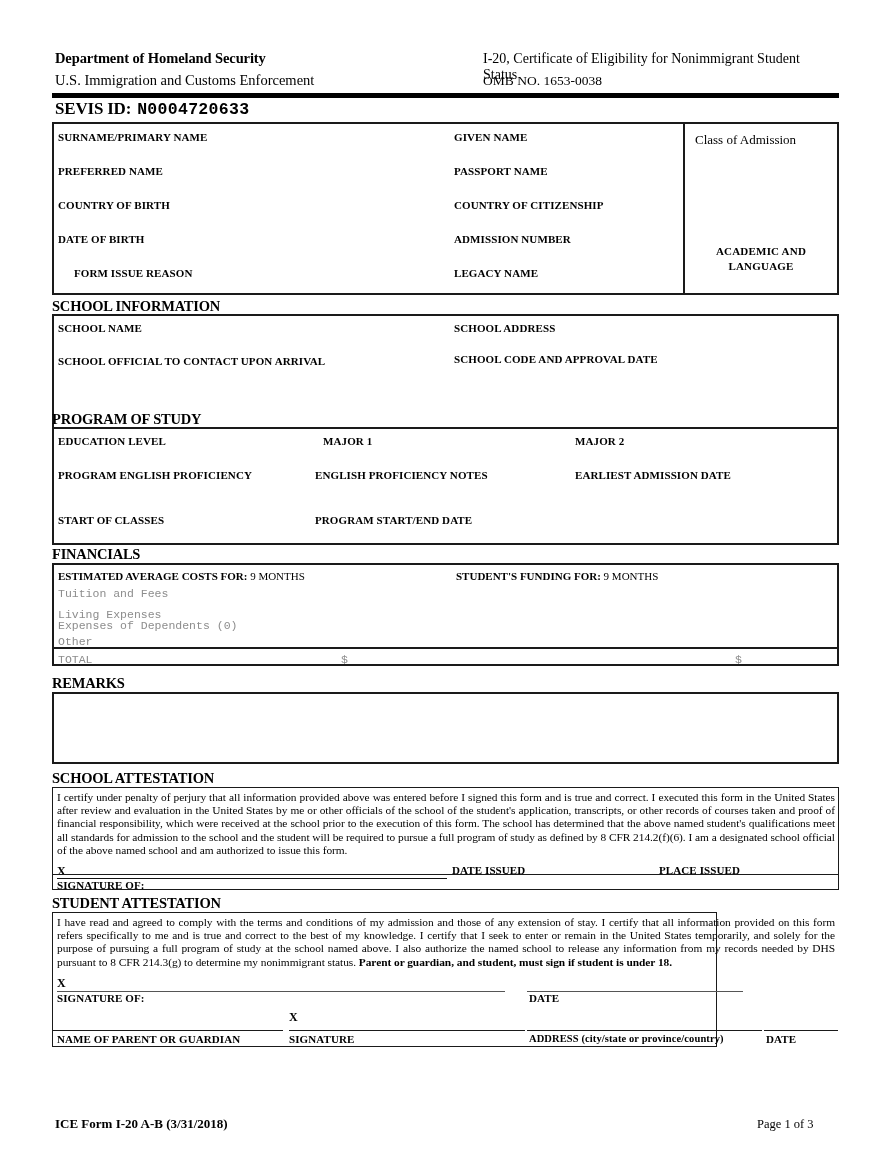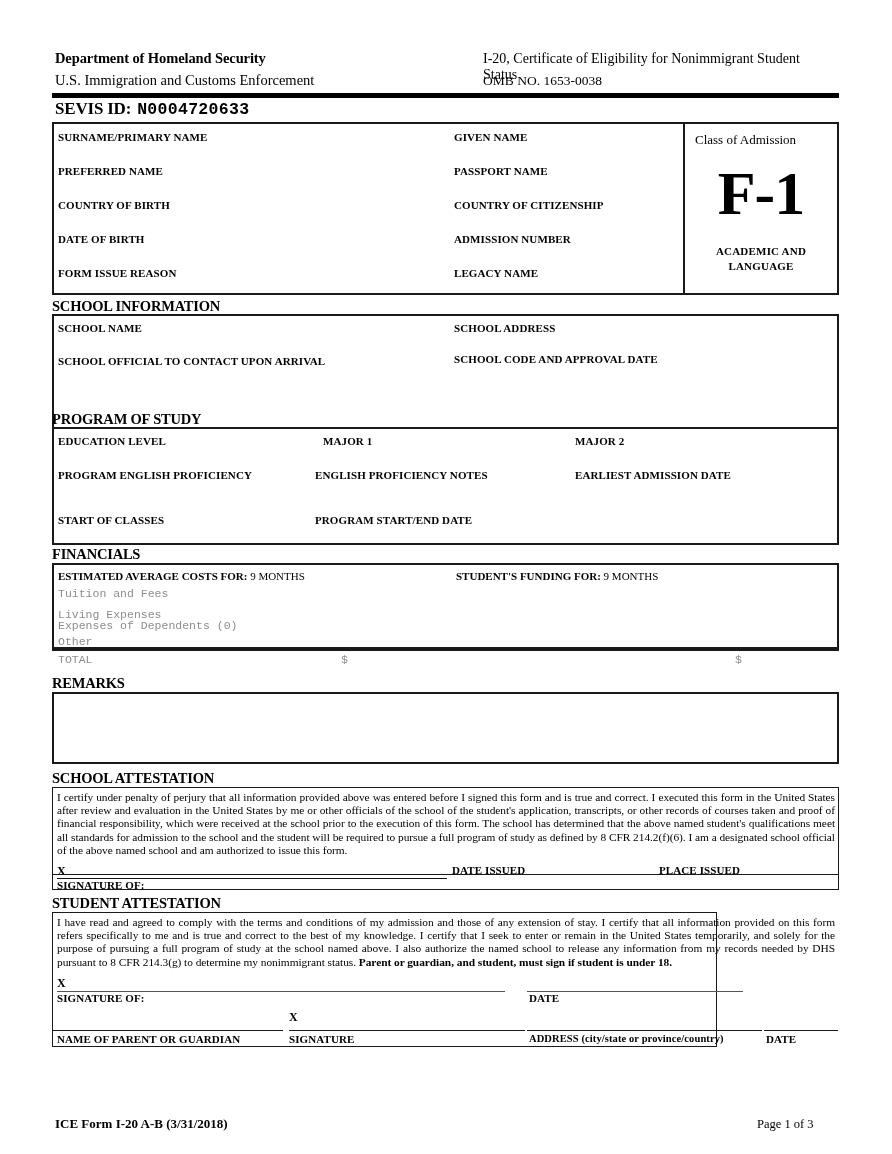--- a/index.html
+++ b/index.html
@@ -214,32 +214,31 @@
     <span>SEVIS ID:</span><span class="val">N0004720633</span>
   </div>
 
   <div class="box thick" style="left:52px; top:122px; width:787px; height:173px;">
     <div class="vline" style="left:629px; top:0; height:169px;"></div>
 
     <div class="flabel" style="left:4px; top:7px;">SURNAME/PRIMARY NAME</div>
     <div class="flabel" style="left:4px; top:41px;">PREFERRED NAME</div>
     <div class="flabel" style="left:4px; top:75px;">COUNTRY OF BIRTH</div>
     <div class="flabel" style="left:4px; top:109px;">DATE OF BIRTH</div>
-    <div class="flabel" style="left:4px; top:143px;">FORM ISSUE REASON</div>
+    <div class="flabel" style="left:20px; top:143px;">FORM ISSUE REASON</div>
 
     <div class="flabel" style="left:400px; top:7px;">GIVEN NAME</div>
     <div class="flabel" style="left:400px; top:41px;">PASSPORT NAME</div>
     <div class="flabel" style="left:400px; top:75px;">COUNTRY OF CITIZENSHIP</div>
     <div class="flabel" style="left:400px; top:109px;">ADMISSION NUMBER</div>
     <div class="flabel" style="left:400px; top:143px;">LEGACY NAME</div>
   </div>
 
   <div class="box thick" style="left:683px; top:122px; width:156px; height:173px;">
     <div class="coa-title">Class of Admission</div>
-    <div class="coa-code">F-1</div>
     <div class="coa-sub">
       <div>ACADEMIC AND</div>
       <div>LANGUAGE</div>
     </div>
   </div>
 
   <div class="sechead" style="left:52px; top:298px;">SCHOOL INFORMATION</div>
   <div class="box thick" style="left:52px; top:314px; width:787px; height:118px;">
     <div class="flabel" style="left:4px; top:6px;">SCHOOL NAME</div>
     <div class="flabel" style="left:4px; top:39px;">SCHOOL OFFICIAL TO CONTACT UPON ARRIVAL</div>
@@ -255,21 +254,21 @@
 
     <div class="flabel" style="left:4px; top:40px;">PROGRAM ENGLISH PROFICIENCY</div>
     <div class="flabel" style="left:261px; top:40px;">ENGLISH PROFICIENCY NOTES</div>
     <div class="flabel" style="left:521px; top:40px;">EARLIEST ADMISSION DATE</div>
 
     <div class="flabel" style="left:4px; top:85px;">START OF CLASSES</div>
     <div class="flabel" style="left:261px; top:85px;">PROGRAM START/END DATE</div>
   </div>
 
   <div class="sechead" style="left:52px; top:546px;">FINANCIALS</div>
-  <div class="box thick" style="left:52px; top:563px; width:787px; height:88px;">
+  <div class="box thick" style="left:52px; top:563px; width:787px; height:103px;">
     <div class="fin-lbl" style="left:4px; top:5px;">
       <span>ESTIMATED AVERAGE COSTS FOR:</span>
       <span class="v">9 MONTHS</span>
     </div>
     <div class="fin-lbl" style="left:402px; top:5px;">
       <span>STUDENT'S FUNDING FOR:</span>
       <span class="v">9 MONTHS</span>
     </div>
 
     <div class="mono" style="left:4px; top:22px;">Tuition and Fees</div>

